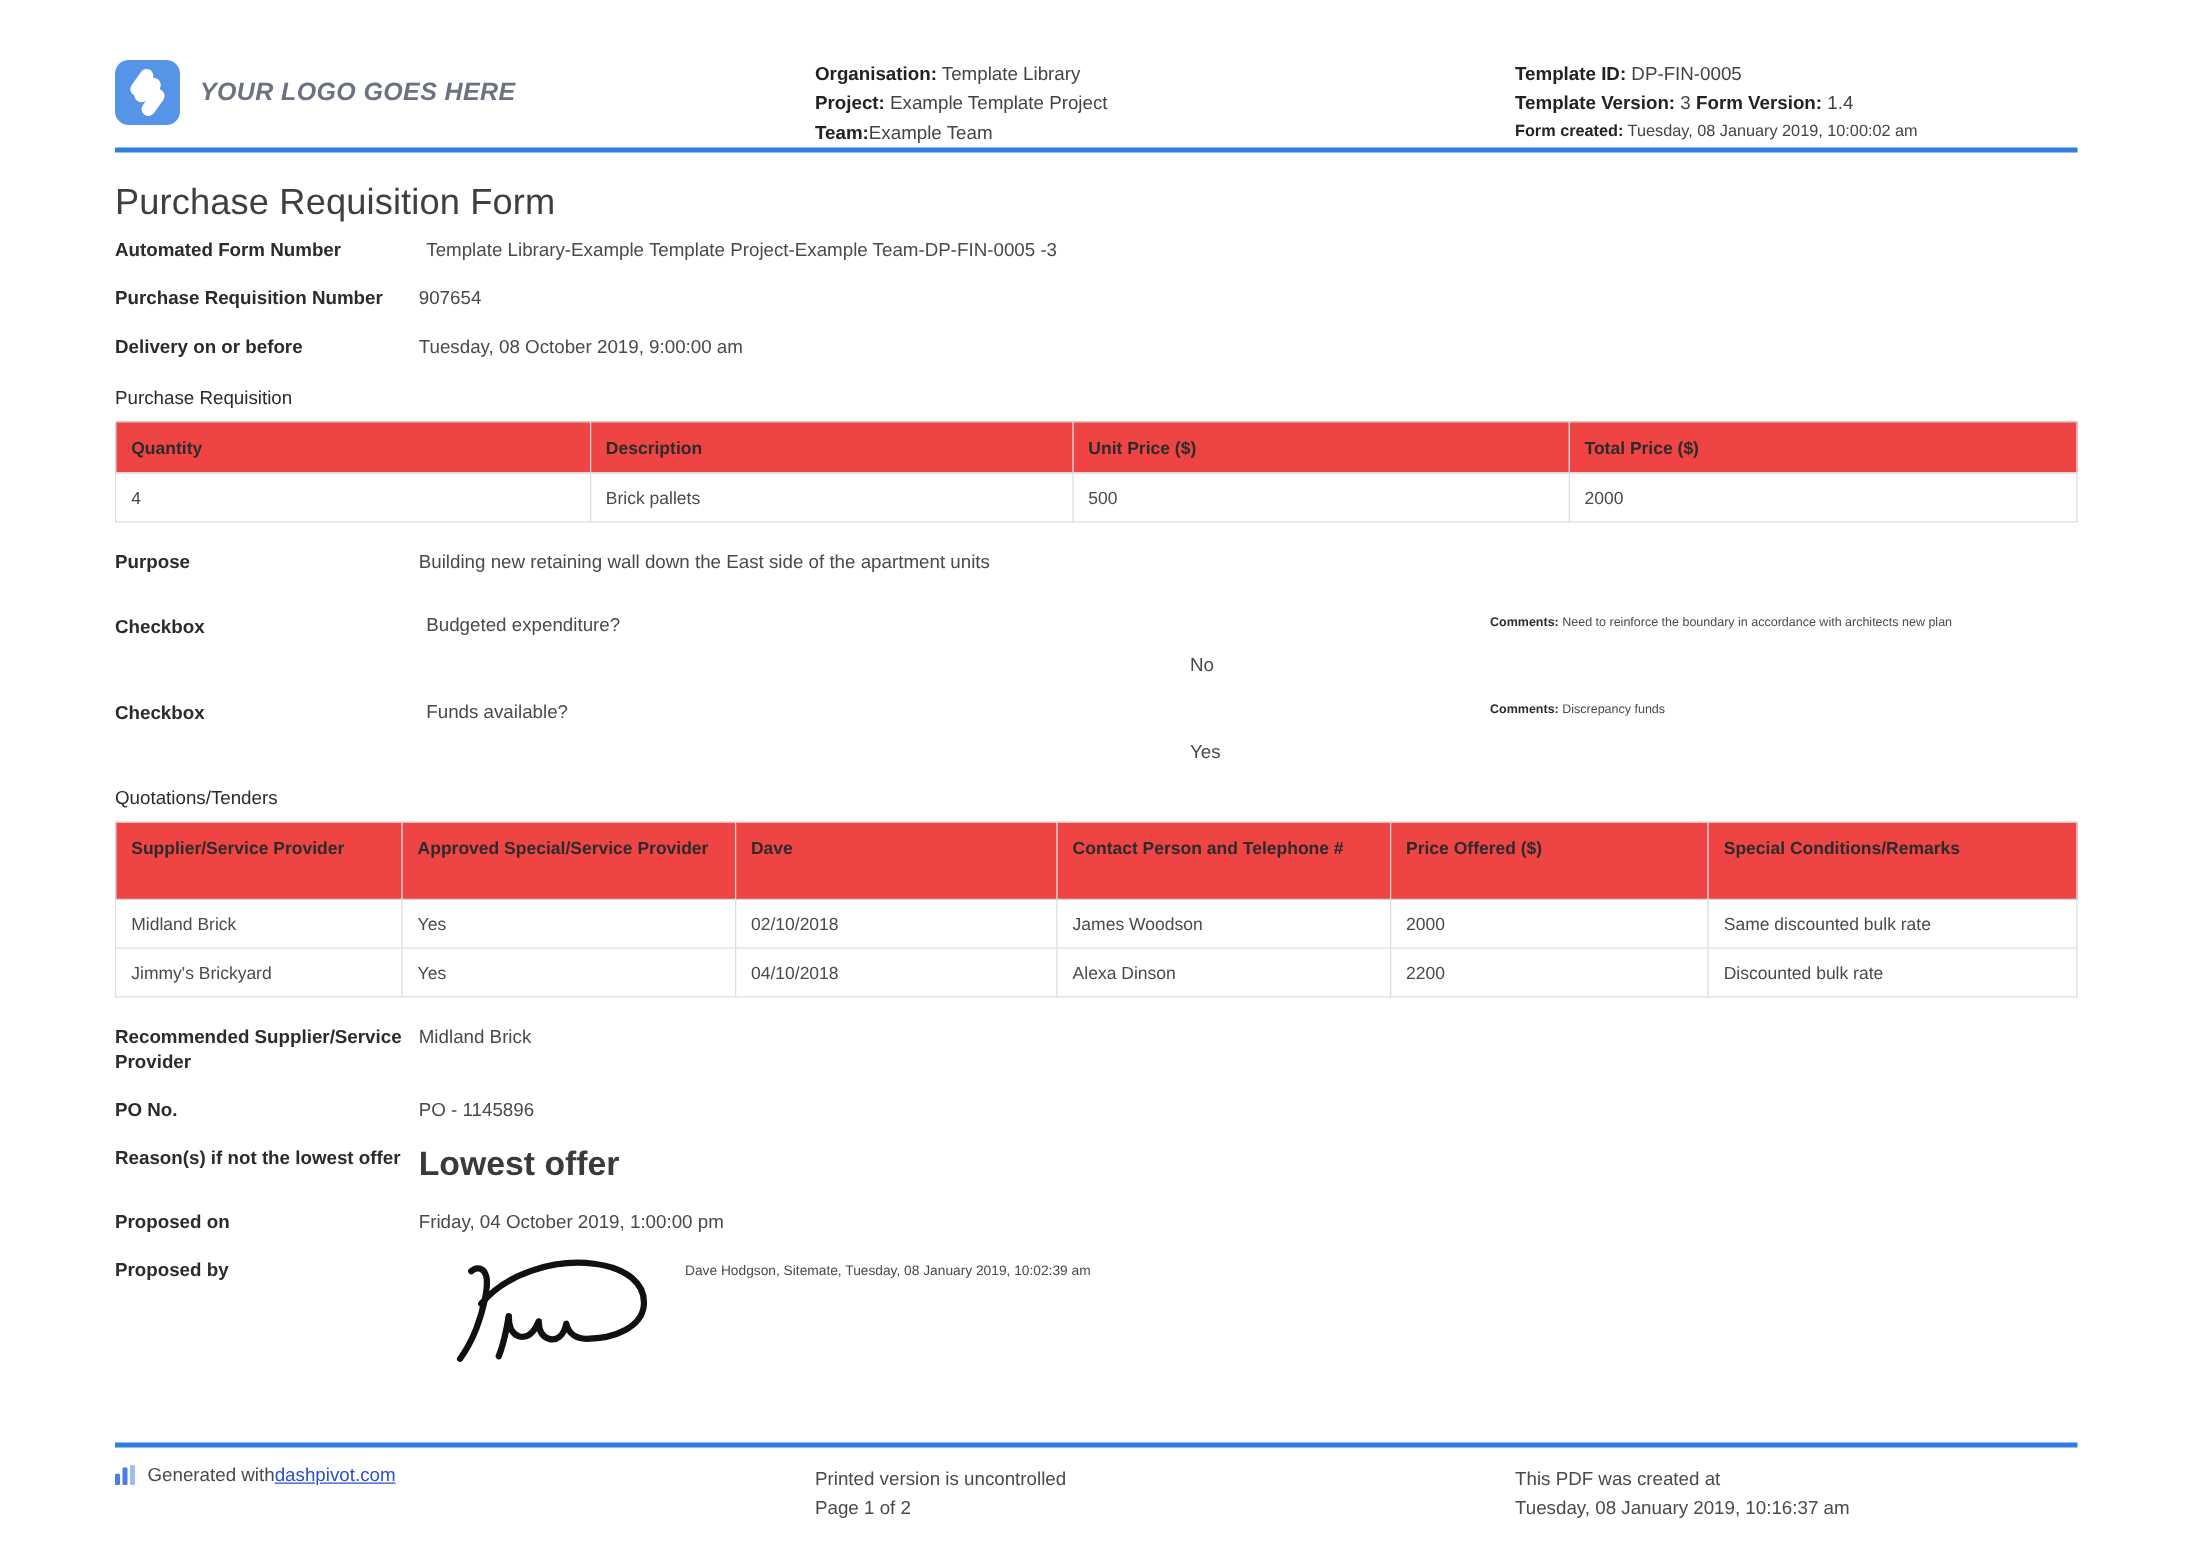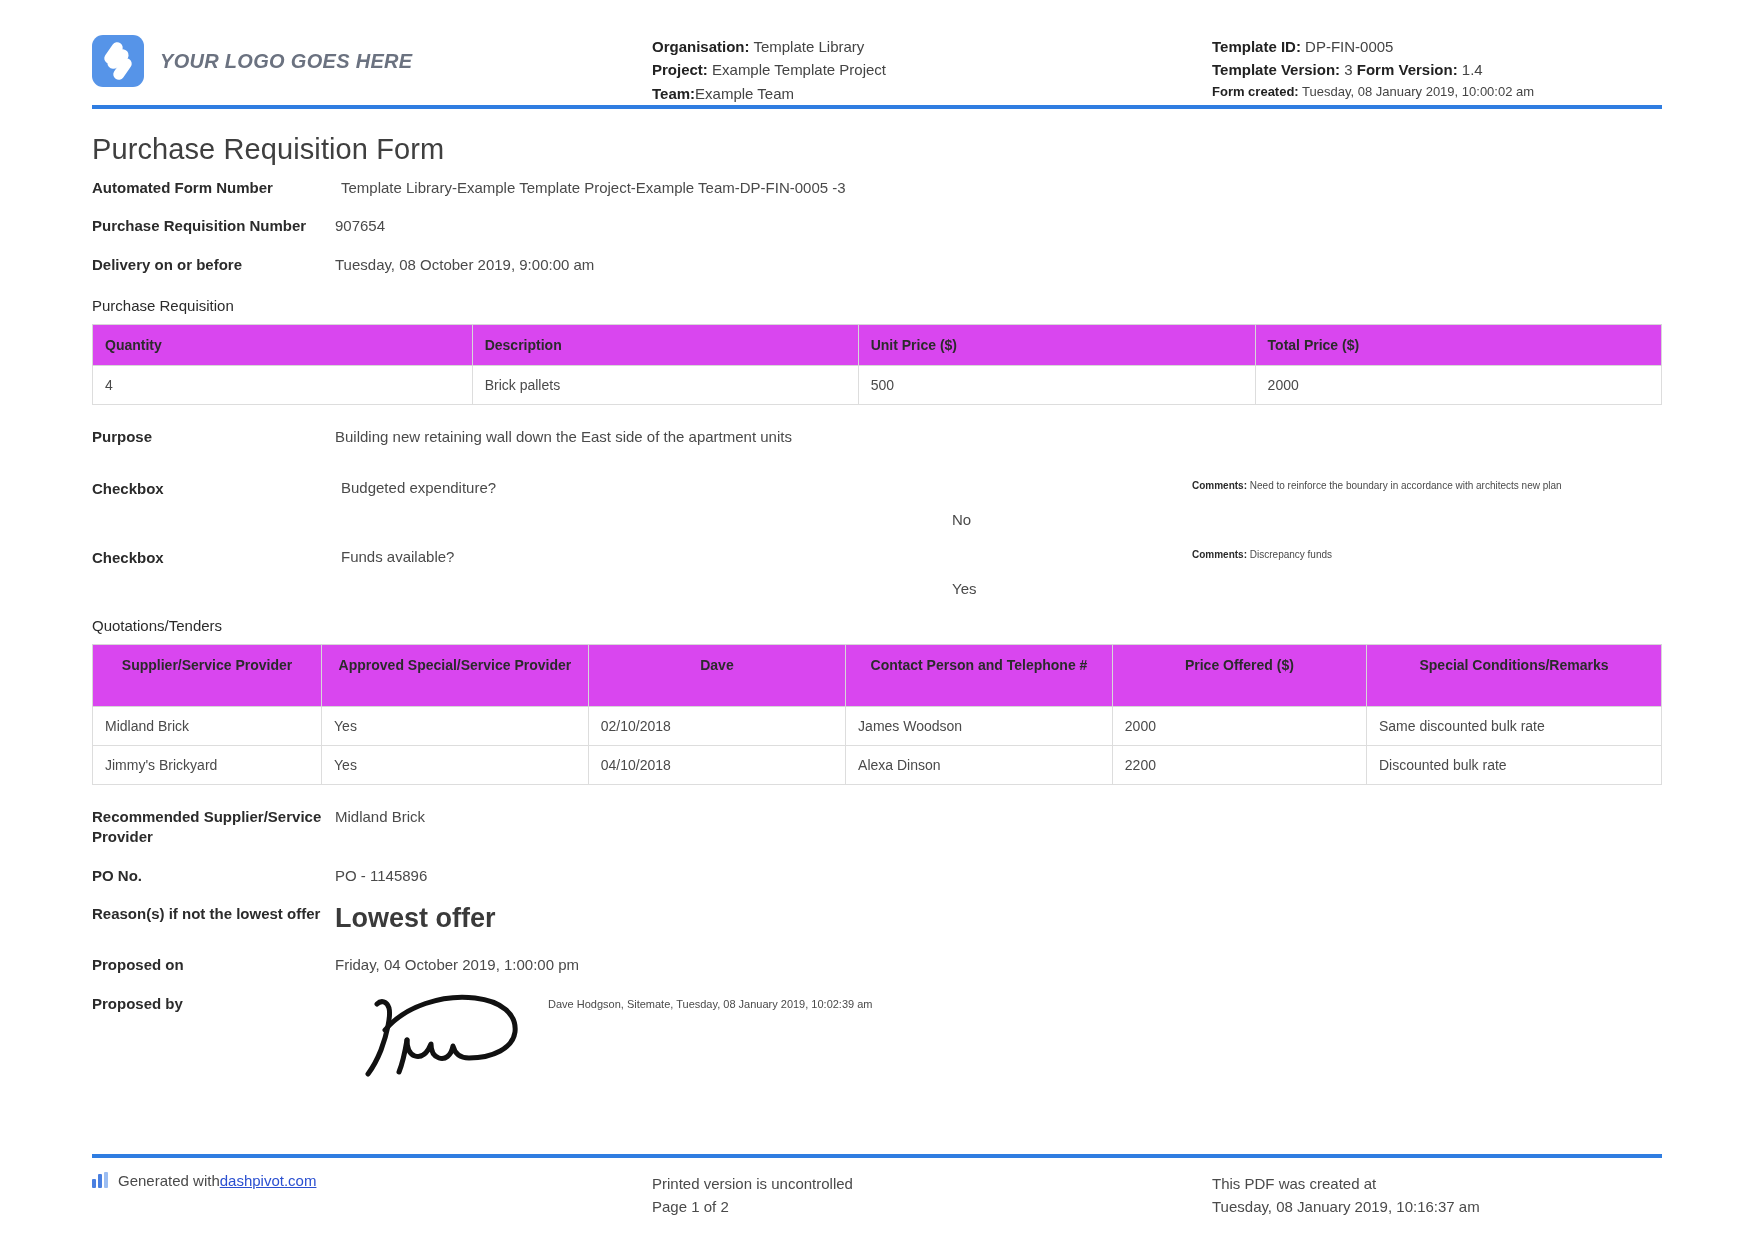--- a/index.html
+++ b/index.html
@@ -11,21 +11,21 @@
     width: 1754px; height: 1240px;
     font-family: "Liberation Sans", sans-serif;
     color: #333333;
     position: relative;
     overflow: hidden;
   }
 
   .page {
     width: 1754px;
     height: 1240px;
-    padding: 5px 92px;
+    padding: 18px 92px;
     position: relative;
   }
 
   
   .header {
     display: flex;
     align-items: flex-start;
     padding-top: 24px;
     padding-bottom: 14px;
     border-bottom: 4px solid #2f7de1;
@@ -127,21 +127,21 @@
   }
 
   
   table.grid {
     width: 100%;
     border-collapse: collapse;
     table-layout: fixed;
     margin-bottom: 4px;
   }
   table.grid th {
-    background: #d946ef;
+    background: #ef4444;
     border: 1px solid #d7d7d7;
     text-align: left;
     font-size: 14px;
     font-weight: bold;
     color: #2b2b2b;
     padding: 12px 12px;
     vertical-align: top;
   }
   table.grid td {
     border: 1px solid #dddddd;
@@ -155,21 +155,21 @@
   table.pr-table th.c1, table.pr-table td.c1 { width: 24.6%; }
   table.pr-table th.c2, table.pr-table td.c2 { width: 25.3%; }
   table.pr-table th.c3, table.pr-table td.c3 { width: 25.9%; }
 
   table.qt-table th.q0, table.qt-table td.q0 { width: 14.6%; }
   table.qt-table th.q1, table.qt-table td.q1 { width: 17.0%; }
   table.qt-table th.q2, table.qt-table td.q2 { width: 16.4%; }
   table.qt-table th.q3, table.qt-table td.q3 { width: 17.0%; }
   table.qt-table th.q4, table.qt-table td.q4 { width: 16.2%; }
   table.qt-table th.q5, table.qt-table td.q5 { width: 18.8%; }
-  table.qt-table th { height: 62px; text-align: center; }
+  table.qt-table th { height: 62px; }
 
   
   .check-row {
     display: flex;
     align-items: flex-start;
     margin-bottom: 20px;
   }
   .check-question {
     width: 617px;
     flex: 0 0 617px;

